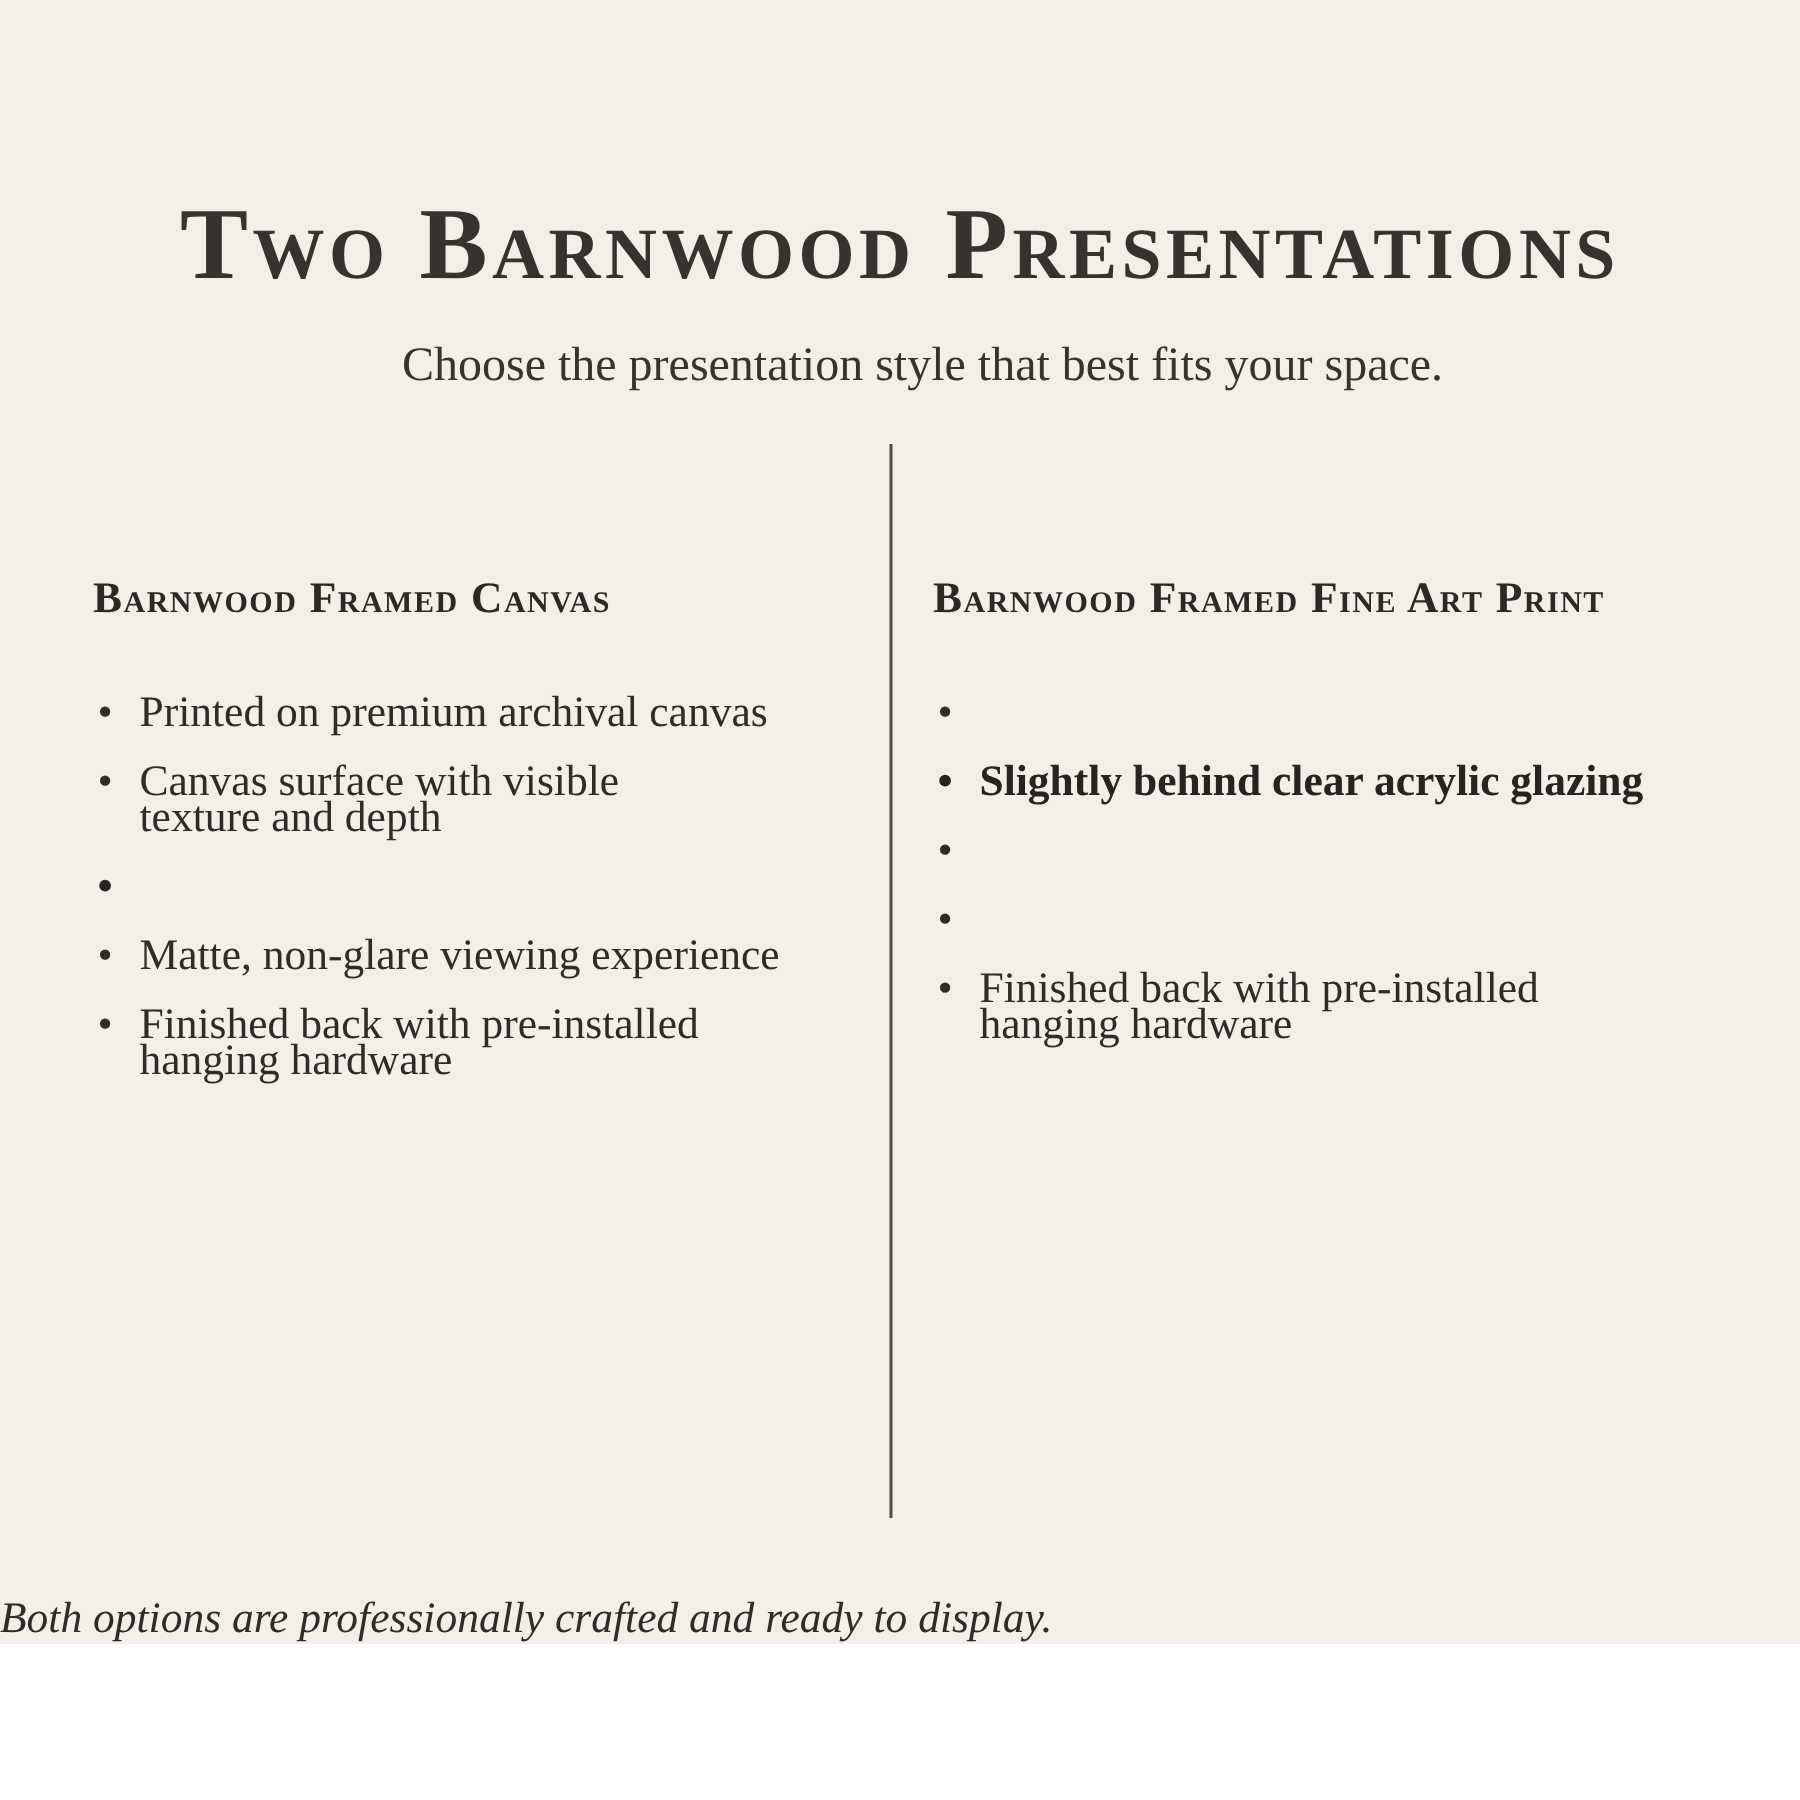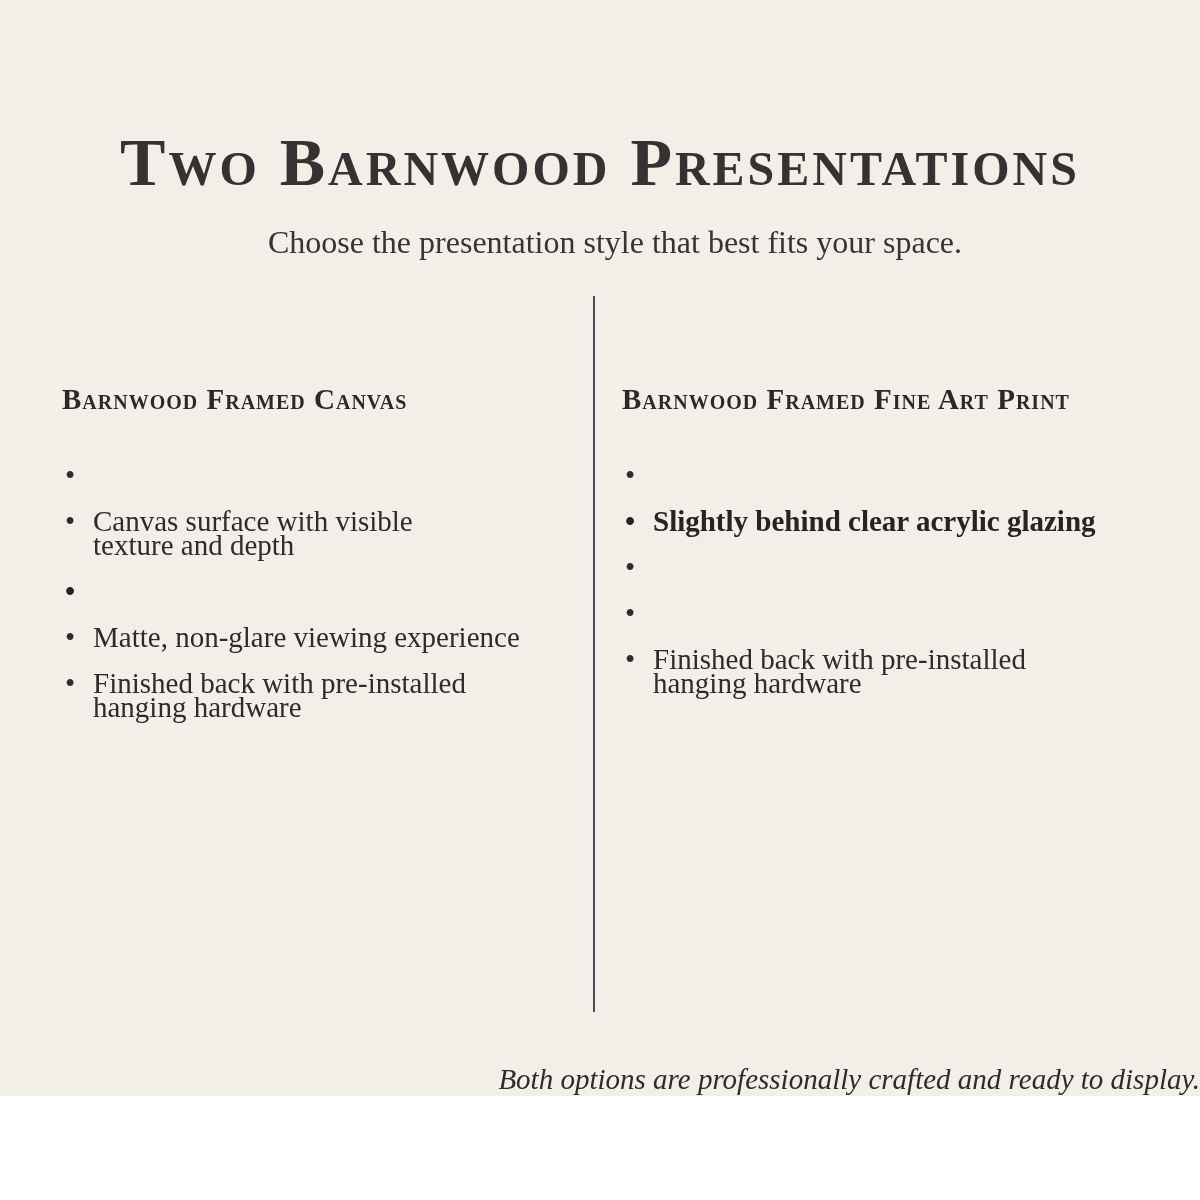--- a/index.html
+++ b/index.html
@@ -88,21 +88,21 @@
   .feature.bold .marker {
     font-weight: 700;
     color: #262320;
   }
   .footer {
     position: absolute;
     top: 1062px;
     left: 0;
     width: 1200px;
     margin: 0;
-    text-align: right;
+    text-align: left;
     font-style: italic;
     font-size: 29px;
     line-height: 34px;
     color: #2E2B28;
   }
 </style>
 </head>
 <body>
 
 <div class="page">
@@ -111,20 +111,21 @@
 
   <p class="subtitle">Choose the presentation style that best fits your space.</p>
 
   <div class="divider"></div>
 
   <section class="column col-left">
     <h2 class="col-heading">Barnwood Framed Canvas</h2>
     <ul class="features">
       <li class="feature">
         <span class="marker">•</span>
+        <span class="btext">Printed on premium archival canvas</span>
       </li>
       <li class="feature">
         <span class="marker">•</span>
         <span class="btext">Canvas surface with visible
 texture and depth</span>
       </li>
       <li class="feature bold">
         <span class="marker">•</span>
       </li>
       <li class="feature">

